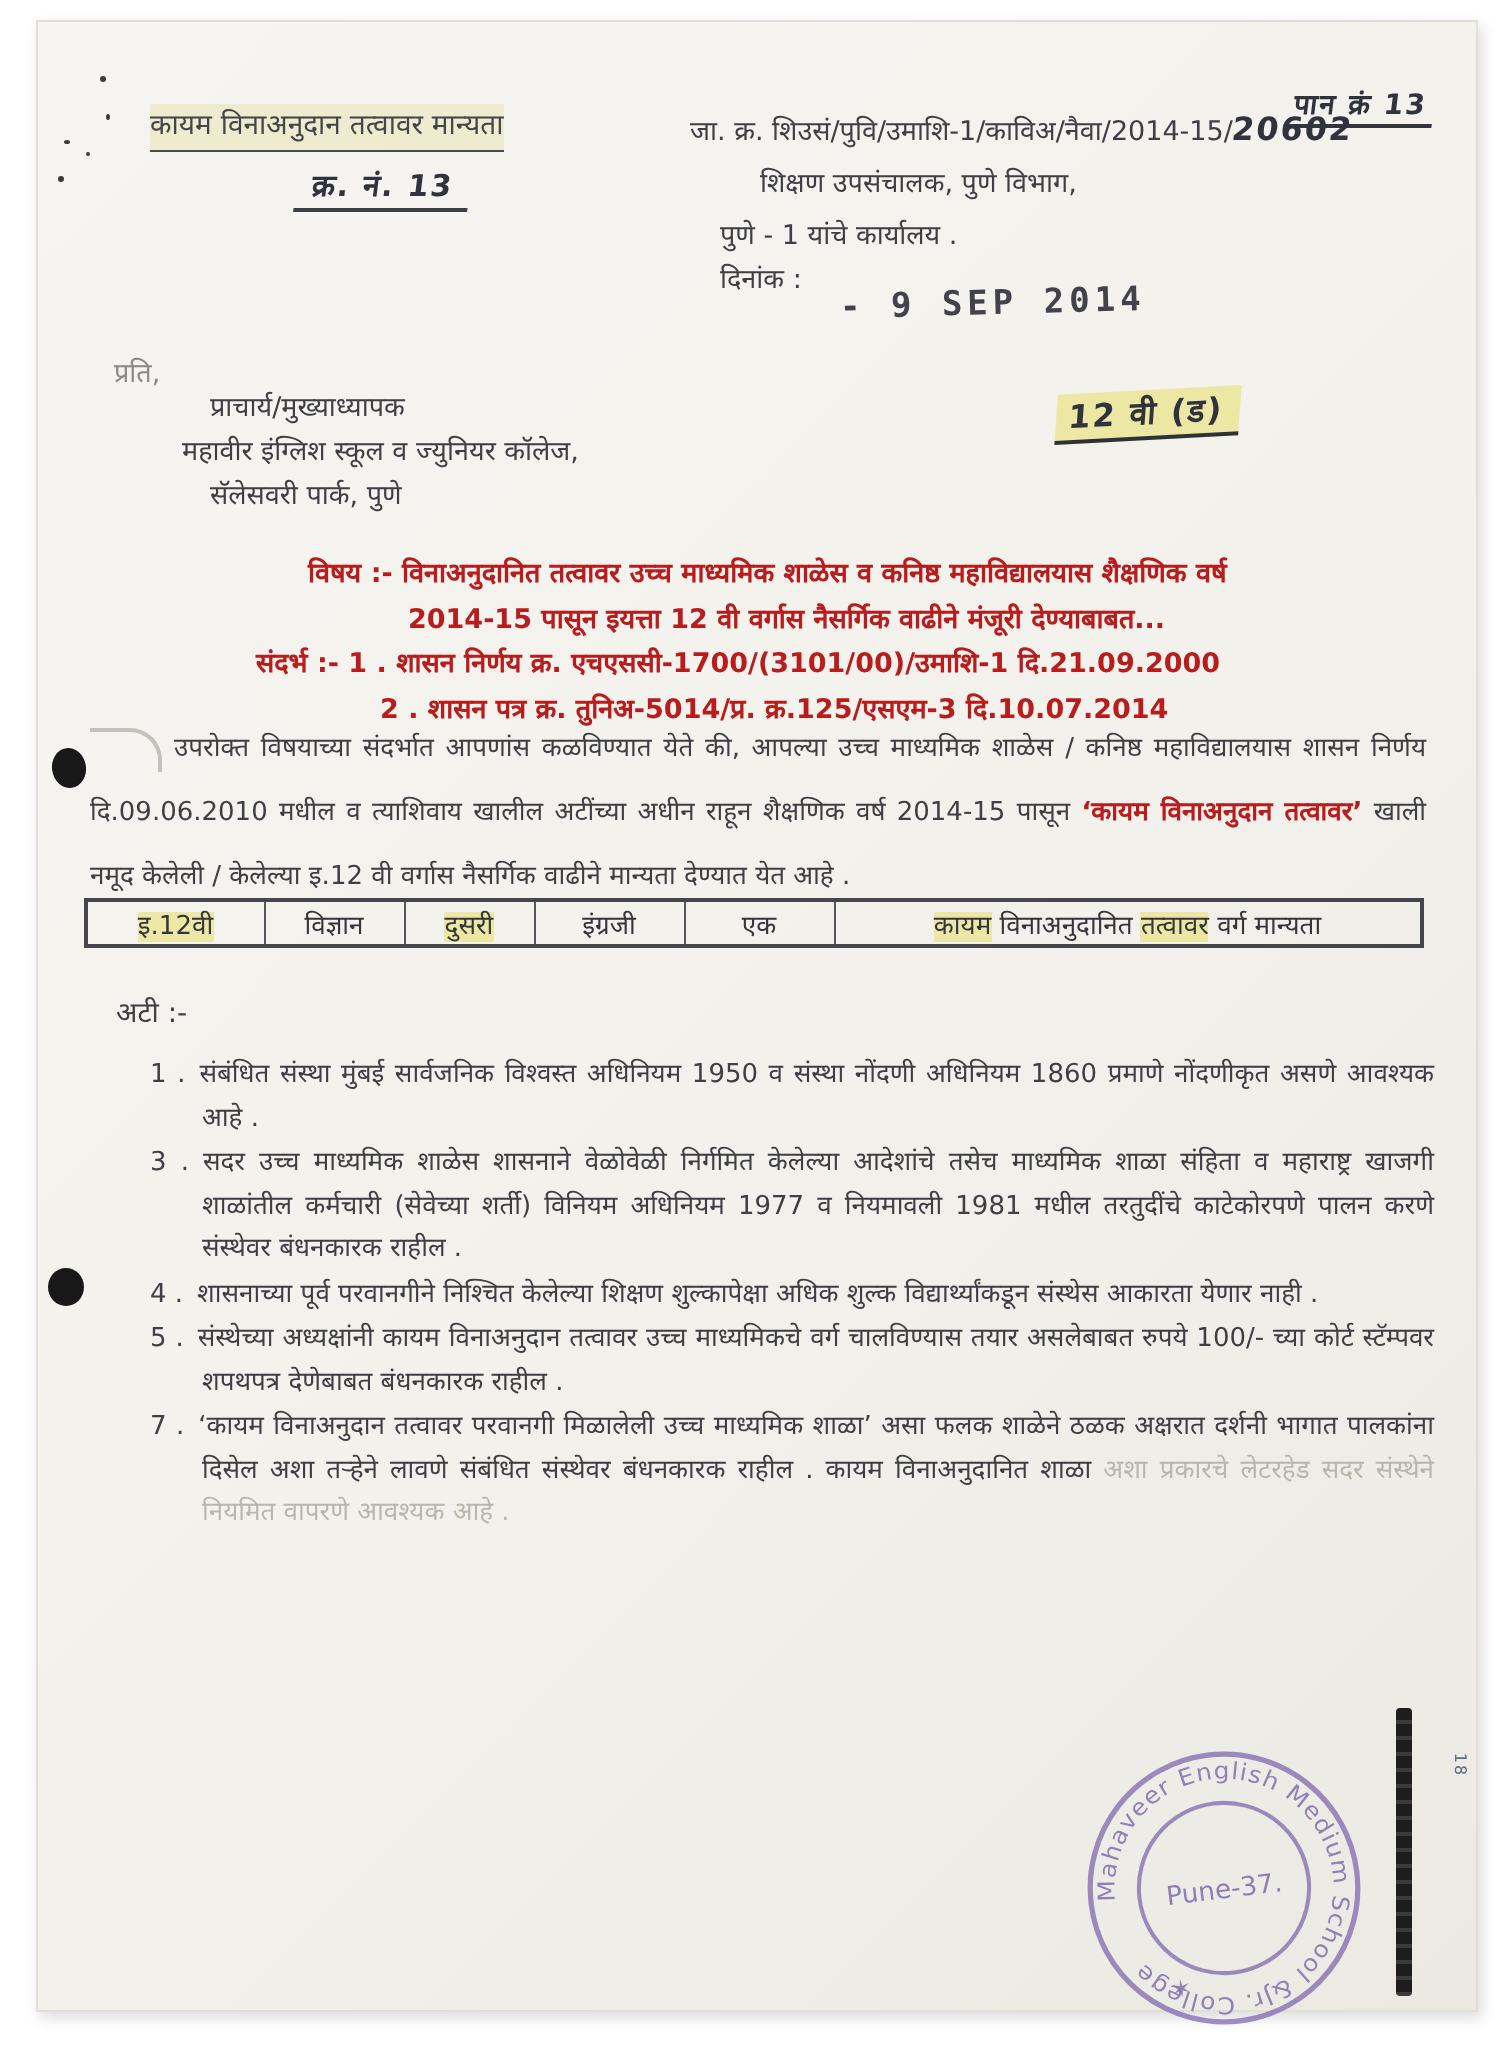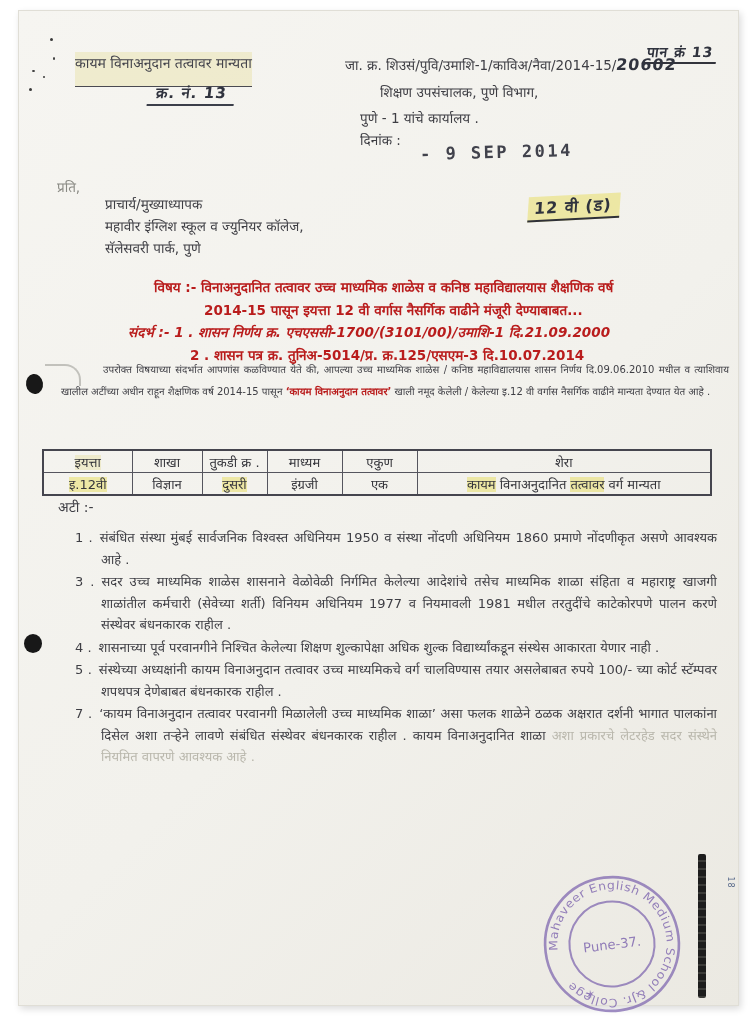--- a/index.html
+++ b/index.html
@@ -12,33 +12,33 @@
   .paper{
     left:18px;top:10px;width:719px;height:994px;
     background:linear-gradient(135deg,#f6f5f1 0%,#f2f1ec 55%,#ebe9e2 100%);
     border:1px solid #e0ded6;box-shadow:2px 3px 7px rgba(0,0,0,.14);
   }
   .txt{font-size:13.5px;line-height:22px;}
   .bold{font-weight:bold;color:#b91c1c;}
   .faded{color:#8a8a84;margin-left:12px;}
   .hl{background:rgba(233,224,120,.62);}
   .hl-soft{background:rgba(228,222,150,.38);}
-  .underline{border-bottom:1.5px solid #4a4a52;padding-bottom:12px;}
+  .underline{border-bottom:1.5px solid #4a4a52;padding-bottom:1px;}
   .hw{
     font-weight:600;color:#30333e;letter-spacing:1px;
     transform:skewX(-7deg);display:inline-block;
   }
   .hw-underline{border-bottom:2px solid #3c3f4a;padding:0 8px 2px 8px;}
   .datestamp{
     font-family:"DejaVu Sans Mono",monospace;font-size:17px;font-weight:bold;
     letter-spacing:2.5px;color:#41424c;transform:rotate(-1.5deg);
   }
   .para{
     width:668px;text-align:justify;text-indent:42px;
-    font-size:10px;line-height:22px;margin-left:16px;
+    font-size:13px;line-height:32px;
   }
   table.grant{
     border-collapse:collapse;width:668px;table-layout:fixed;
     font-size:13px;color:#35353b;
   }
   table.grant td,table.grant th{
     border:1px solid #55555e;text-align:center;height:21px;
     padding:0 2px;font-weight:normal;overflow:hidden;white-space:nowrap;
   }
   table.grant{border:2px solid #45454e;}
@@ -80,28 +80,28 @@
 <div class="abs txt nw" style="left:345px;top:54px;">
   <span>जा. क्र. शिउसं/पुवि/उमाशि-1/काविअ/नैवा/2014-15/</span><span class="hw" style="font-size:16px;">20602</span>
 </div>
 <div class="abs txt nw" style="left:360px;top:81px;margin-left:20px;">शिक्षण उपसंचालक, पुणे विभाग,</div>
 <div class="abs txt nw" style="left:360px;top:107px;">पुणे - 1 यांचे कार्यालय .</div>
 <div class="abs txt nw" style="left:360px;top:129px;">दिनांक :</div>
 <div class="abs nw datestamp" style="left:420px;top:142px;">- 9 SEP 2014</div>
 
 <div class="abs txt nw faded" style="left:45px;top:176px;">प्रति,</div>
 <div class="abs txt nw" style="left:105px;top:193px;">प्राचार्य/मुख्याध्यापक</div>
-<div class="abs txt nw" style="left:105px;top:215px;">महावीर इंग्लिश स्कूल व ज्युनियर कॉलेज,</div>
+<div class="abs txt nw" style="left:91px;top:215px;">महावीर इंग्लिश स्कूल व ज्युनियर कॉलेज,</div>
 <div class="abs txt nw" style="left:105px;top:237px;">सॅलेसवरी पार्क, पुणे</div>
 
 <div class="abs nw hw hl" style="left:528px;top:195px;font-size:16px;border-bottom:2px solid #2f3138;padding:0 8px 1px 6px;transform:rotate(-3deg) skewX(-7deg);">12 वी (ड)</div>
 
 <div class="abs txt nw bold" style="left:154px;top:276px;">विषय :- विनाअनुदानित तत्वावर उच्च माध्यमिक शाळेस व कनिष्ठ महाविद्यालयास शैक्षणिक वर्ष</div>
 <div class="abs txt nw bold" style="left:204px;top:299px;">2014-15 पासून इयत्ता 12 वी वर्गास नैसर्गिक वाढीने मंजूरी देण्याबाबत...</div>
-<div class="abs txt nw bold" style="left:128px;top:321px;font-style:italic;">संदर्भ :- 1 . शासन निर्णय क्र. एचएससी-1700/(3101/00)/उमाशि-1 दि.21.09.2000</div>
+<div class="abs txt nw bold" style="left:128px;top:321px;">संदर्भ :- 1 . शासन निर्णय क्र. एचएससी-1700/(3101/00)/उमाशि-1 दि.21.09.2000</div>
 <div class="abs txt nw bold" style="left:190px;top:344px;">2 . शासन पत्र क्र. तुनिअ-5014/प्र. क्र.125/एसएम-3 दि.10.07.2014</div>
 
 <div class="abs para" style="left:45px;top:359px;">
   <span>उपरोक्त विषयाच्या संदर्भात आपणांस कळविण्यात येते की, आपल्या उच्च माध्यमिक शाळेस / कनिष्ठ महाविद्यालयास शासन निर्णय दि.09.06.2010 मधील व त्याशिवाय खालील अटींच्या अधीन राहून शैक्षणिक वर्ष 2014-15 पासून </span><span class="bold">‘कायम विनाअनुदान तत्वावर’</span><span> खाली नमूद केलेली / केलेल्या इ.12 वी वर्गास नैसर्गिक वाढीने मान्यता देण्यात येत आहे .</span>
 </div>
 
 <div class="abs blob" style="left:26px;top:374px;width:17px;height:20px;transform:rotate(-8deg);"></div>
 <div class="abs arcmark" style="left:45px;top:364px;"></div>
 <div class="abs blob" style="left:24px;top:634px;width:18px;height:19px;"></div>
 
@@ -109,28 +109,20 @@
   <table class="grant">
     <colgroup>
       <col style="width:89px">
         <col style="width:70px">
         <col style="width:65px">
       <col style="width:75px">
         <col style="width:75px">
         <col style="width:294px">
     </colgroup>
     <tbody>
-        <tr>
-      <th><span class="hl-soft">इयत्ता</span></th>
-      <th>शाखा</th>
-      <th>तुकडी क्र .</th>
-      <th>माध्यम</th>
-      <th>एकुण</th>
-      <th>शेरा</th>
-    </tr>
     <tr>
       <td><span class="hl">इ.12वी</span></td>
       <td>विज्ञान</td>
       <td><span class="hl">दुसरी</span></td>
       <td>इंग्रजी</td>
       <td>एक</td>
       <td><span class="hl">कायम</span><span> विनाअनुदानित </span><span class="hl">तत्वावर</span><span> वर्ग मान्यता</span></td>
     </tr>
   </tbody>
     </table>

